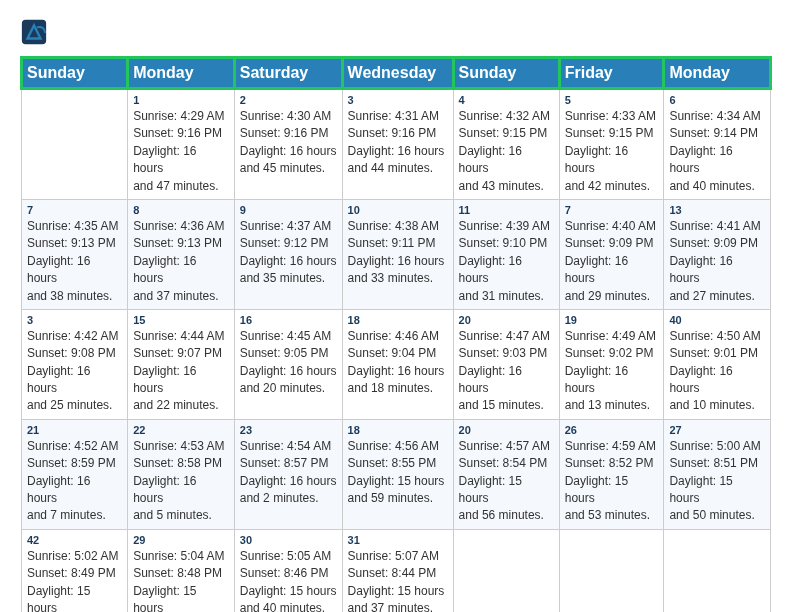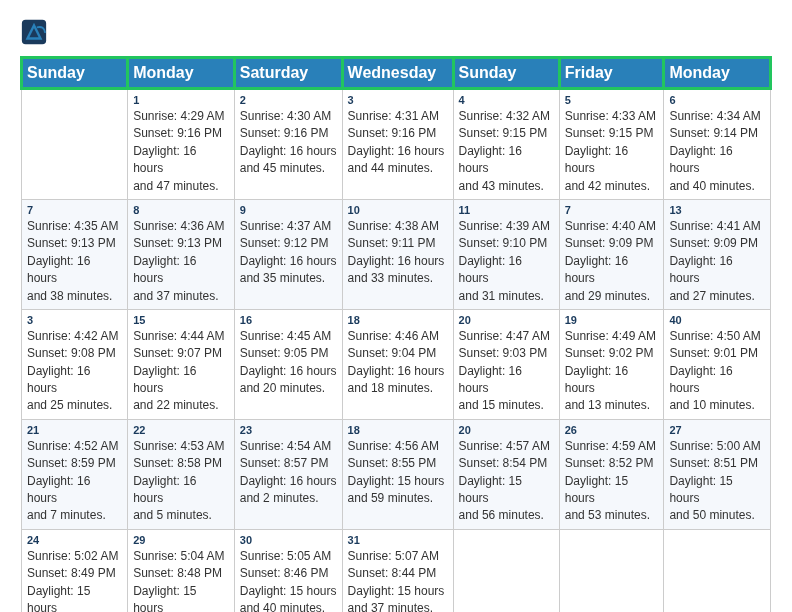--- a/index.html
+++ b/index.html
@@ -242,21 +242,21 @@
             <div class="day-num">26</div>
             <div class="day-info">Sunrise: 4:59 AM<br>Sunset: 8:52 PM<br>Daylight: 15 hours<br>and 53 minutes.</div>
           </td>
           <td>
             <div class="day-num">27</div>
             <div class="day-info">Sunrise: 5:00 AM<br>Sunset: 8:51 PM<br>Daylight: 15 hours<br>and 50 minutes.</div>
           </td>
         </tr>
         <tr>
           <td>
-            <div class="day-num">24</div>
+            <div class="day-num">42</div>
             <div class="day-info">Sunrise: 5:02 AM<br>Sunset: 8:49 PM<br>Daylight: 15 hours<br>and 47 minutes.</div>
           </td>
           <td>
             <div class="day-num">29</div>
             <div class="day-info">Sunrise: 5:04 AM<br>Sunset: 8:48 PM<br>Daylight: 15 hours<br>and 44 minutes.</div>
           </td>
           <td>
             <div class="day-num">30</div>
             <div class="day-info">Sunrise: 5:05 AM<br>Sunset: 8:46 PM<br>Daylight: 15 hours<br>and 40 minutes.</div>
           </td>

